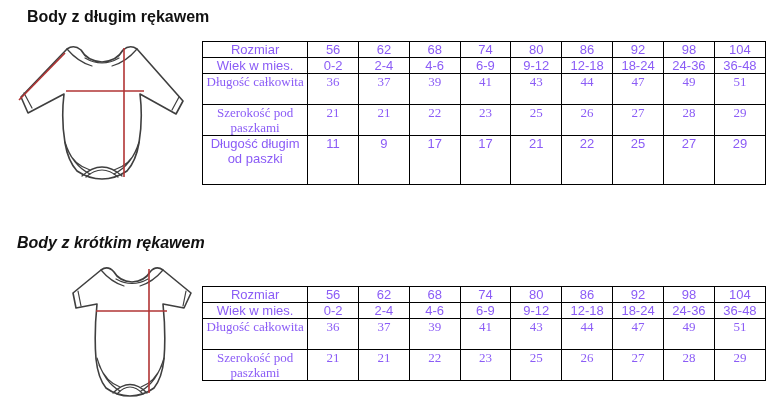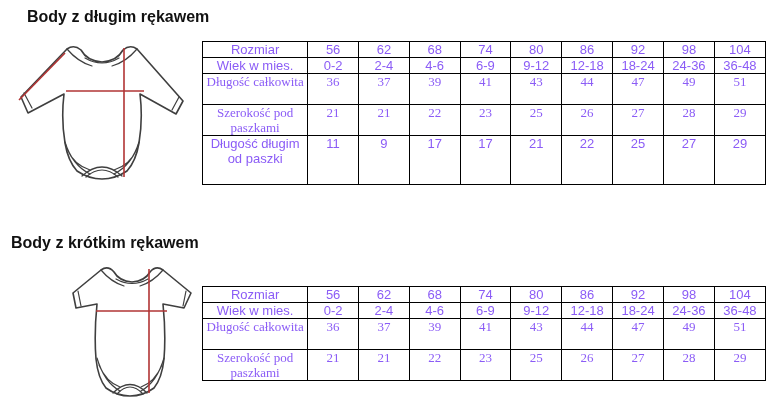--- a/index.html
+++ b/index.html
@@ -5,21 +5,21 @@
   html,body { margin:0; padding:0; background:#ffffff; }
   #canvas {
     position:relative; width:766px; height:420px; background:#ffffff;
     font-family:"Liberation Sans", sans-serif; color:#1a1a1a; overflow:hidden;
   }
   .section-title {
     position:absolute; font-size:16px; font-weight:bold; color:#111;
     white-space:nowrap; letter-spacing:0px;
   }
   #title-long  { left:27px; top:8px; }
-  #title-short { left:11px; top:234px; }
+  #title-short { left:17px; top:234px;font-style:italic; }
 
   .drawing { position:absolute; }
   #drawing-long  { left:8px;  top:44px;  width:188px; height:148px; }
   #drawing-short { left:52px; top:266px; width:155px; height:145px; }
 
   .garment { fill:#ffffff; stroke:#3f3f3f; stroke-width:1.6; stroke-linejoin:round; stroke-linecap:round; }
   .detail  { fill:none;   stroke:#3f3f3f; stroke-width:1.2; stroke-linecap:round; }
   .measure { fill:none;   stroke:#b13434; stroke-width:1.6; stroke-linecap:butt; }
 
   table.size-table {

